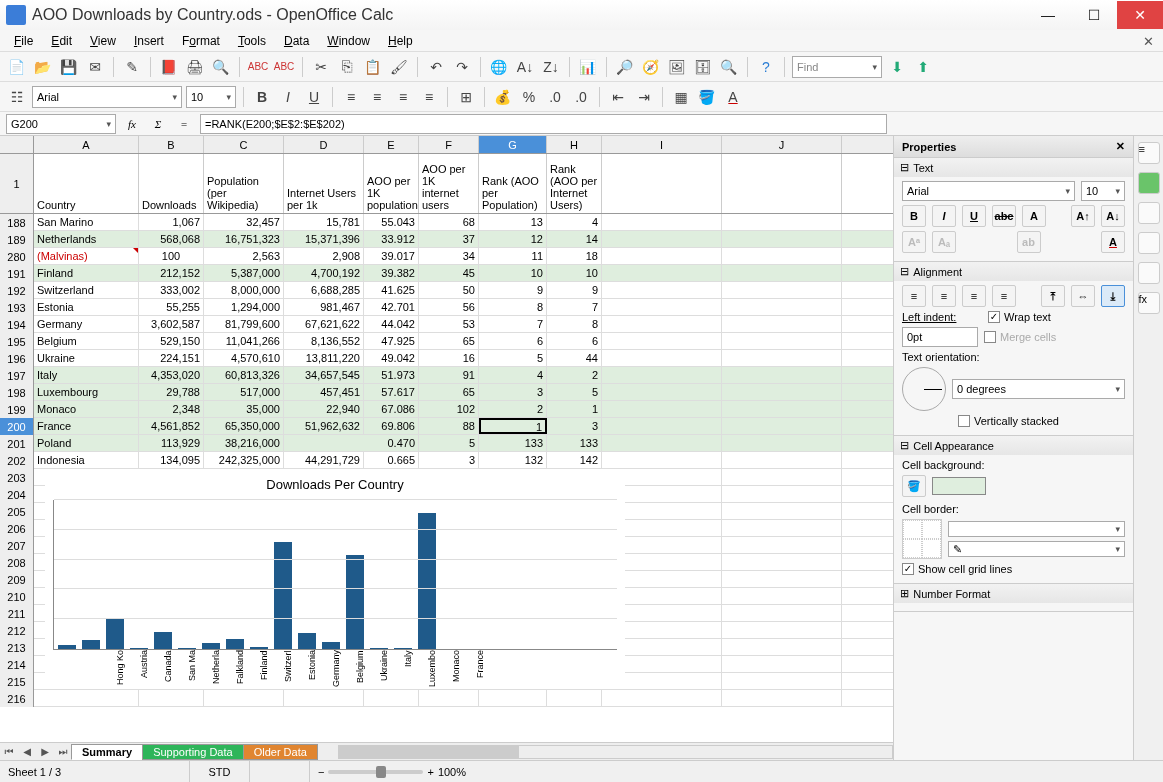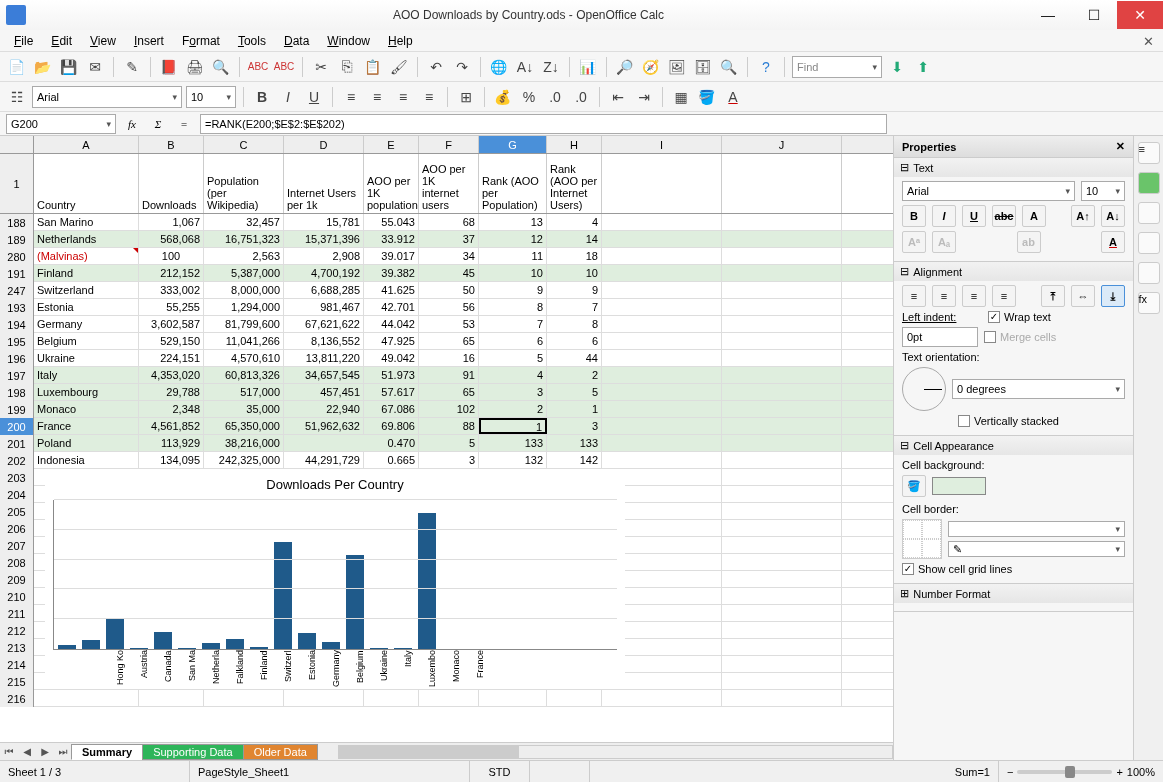--- a/index.html
+++ b/index.html
@@ -1,21 +1,21 @@
 <!DOCTYPE html>
 <html><head>
 <meta charset="utf-8">
 <style>
 * { box-sizing: border-box; margin: 0; padding: 0; font-family: "Segoe UI", Tahoma, sans-serif; }
 body { width: 1163px; height: 782px; background: #f0f0f0; overflow: hidden; font-size: 11px; display: flex; flex-direction: column; }
 
 
 .titlebar { height: 30px; background: linear-gradient(#fff,#f4f4f4); display: flex; align-items: center; }
 .titlebar-icon { width: 20px; height: 20px; margin: 0 6px; background: #3b7dd8; border-radius: 2px; }
-.titlebar-title { flex: 1; text-align: center; font-size: 12px; color: #333; }
+.titlebar-title { flex: 1; font-size: 16px; color: #333; }
 .win-btns { display: flex; }
 .win-btn { width: 46px; height: 28px; display:flex; align-items:center; justify-content:center; font-size: 14px; color:#222; }
 .win-btn.close { background: #e04343; color: #fff; }
 
 
 .menubar { height: 22px; background: #f6f6f6; display: flex; align-items: center; padding: 0 6px; gap: 2px; border-bottom: 1px solid #ddd; }
 .menubar .item { padding: 2px 8px; font-size: 12px; }
 .menubar .item u { text-decoration: underline; }
 .menubar .closer { margin-left: auto; width: 14px; height: 14px; font-size: 13px; color:#555; }
 
@@ -321,21 +321,21 @@
           <div class="cell cC r" style="position: relative;">5,387,000</div>
           <div class="cell cD r" style="position: relative;">4,700,192</div>
           <div class="cell cE r" style="position: relative;">39.382</div>
           <div class="cell cF r" style="position: relative;">45</div>
           <div class="cell cG r" style="position: relative;">10</div>
           <div class="cell cH r" style="position: relative;">10</div>
           <div class="cell cI" style="position: relative;"></div>
           <div class="cell cJ" style="position: relative;"></div>
         </div>
         <div class="row">
-          <div class="row-head small">247</div>
+          <div class="row-head small">192</div>
           <div class="cell cA" style="position: relative;">Switzerland</div>
           <div class="cell cB r" style="position: relative;">333,002</div>
           <div class="cell cC r" style="position: relative;">8,000,000</div>
           <div class="cell cD r" style="position: relative;">6,688,285</div>
           <div class="cell cE r" style="position: relative;">41.625</div>
           <div class="cell cF r" style="position: relative;">50</div>
           <div class="cell cG r" style="position: relative;">9</div>
           <div class="cell cH r" style="position: relative;">9</div>
           <div class="cell cI" style="position: relative;"></div>
           <div class="cell cJ" style="position: relative;"></div>
@@ -848,24 +848,22 @@
     <div class="strip-icon" style="background:#6ac46a;"></div>
     <div class="strip-icon"></div>
     <div class="strip-icon"></div>
     <div class="strip-icon"></div>
     <div class="strip-icon">fx</div>
   </div>
 </div>
 
 <div class="statusbar">
   <div class="sb-cell" style="width:190px;">Sheet 1 / 3</div>
-  <div class="sb-cell" style="width:280px;">PageStyle_Sheet1</div>
   <div class="sb-cell" style="width:60px;justify-content:center;">STD</div>
   <div class="sb-cell" style="width:60px;"></div>
-  <div class="sb-cell sb-flex" style="justify-content:flex-end;">Sum=1</div>
   <div class="sb-zoom">
     <span>−</span>
     <div class="zoom-slider">
         <div class="zoom-thumb"></div>
       </div>
     <span>+</span>
     <span>100%</span>
   </div>
 </div>
 

